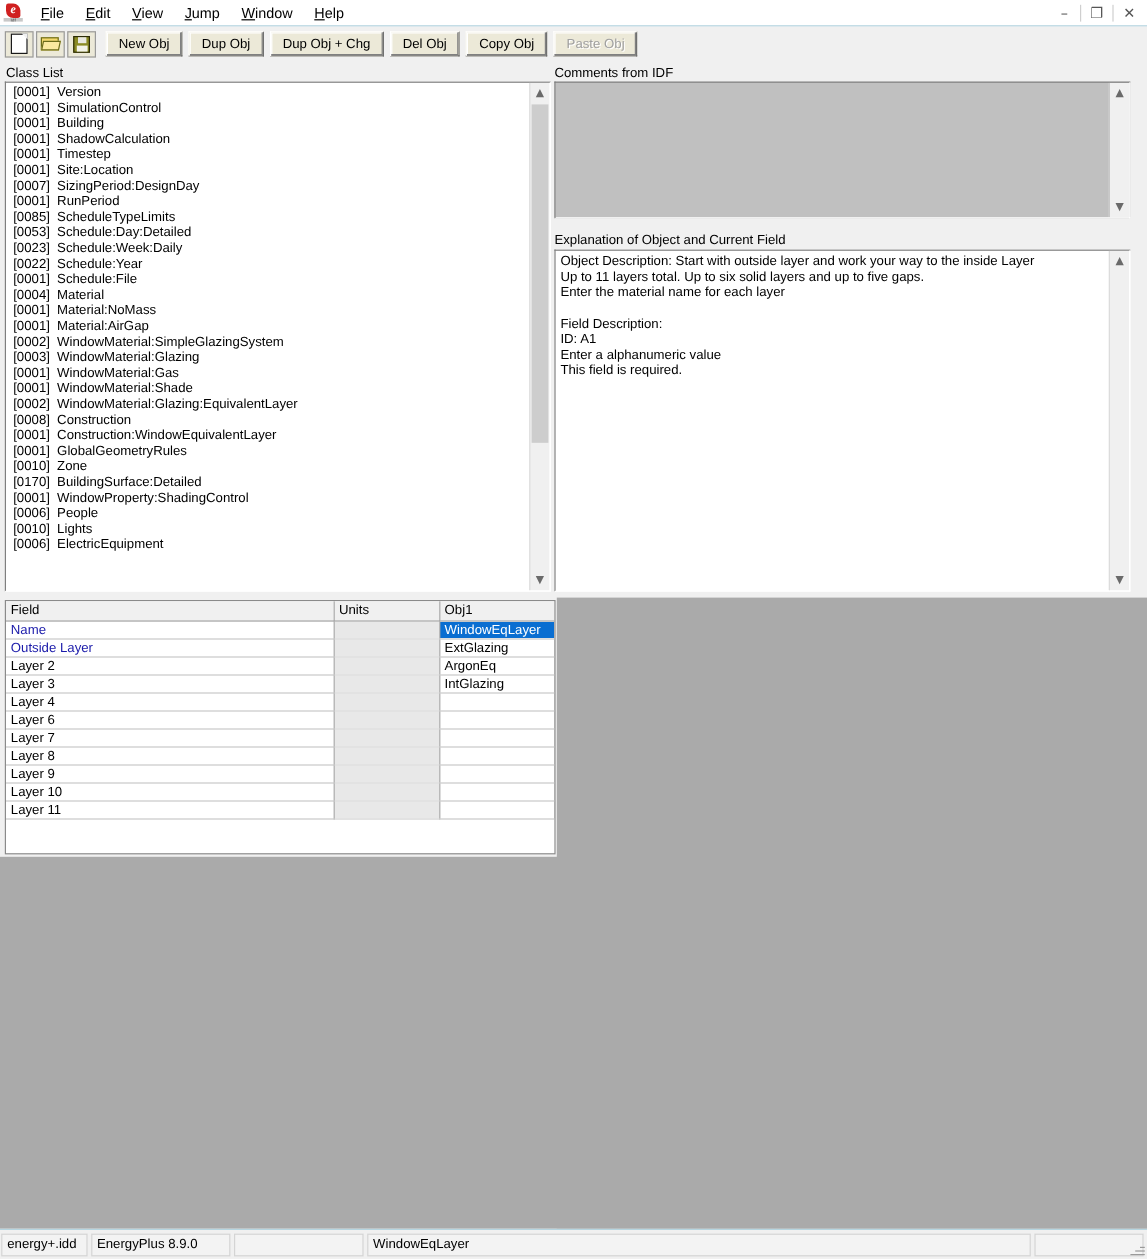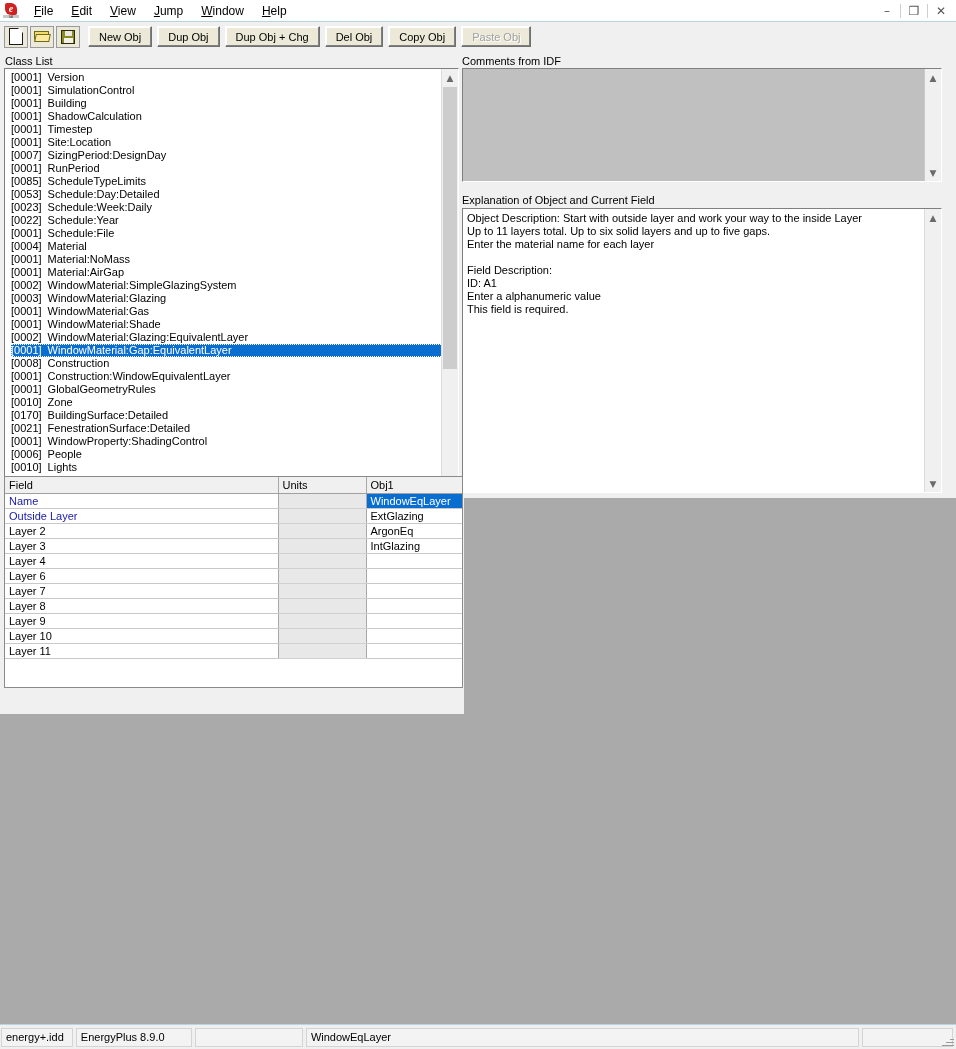--- a/index.html
+++ b/index.html
@@ -328,21 +328,21 @@
     font-size: 11px;
     line-height: 13px;
     white-space: pre;
     color: #000000;
   }
   .explain-box .vscroll { border-left: 1px solid #dcdcdc; }
 
   
   .grid {
     position: absolute;
-    left: 4px; top: 476px;
+    left: 4px; top: 500px;
     width: 459px; height: 212px;
     background: #ffffff;
     border: 1px solid #8a8a8a;
     box-sizing: border-box;
     overflow: hidden;
   }
   .grid table {
     border-collapse: collapse;
     table-layout: fixed;
     width: 457px;
@@ -518,27 +518,25 @@
         <div class="cl-row"><span class="cl-count">[0022]</span><span class="cl-name">Schedule:Year</span></div>
         <div class="cl-row"><span class="cl-count">[0001]</span><span class="cl-name">Schedule:File</span></div>
         <div class="cl-row"><span class="cl-count">[0004]</span><span class="cl-name">Material</span></div>
         <div class="cl-row"><span class="cl-count">[0001]</span><span class="cl-name">Material:NoMass</span></div>
         <div class="cl-row"><span class="cl-count">[0001]</span><span class="cl-name">Material:AirGap</span></div>
         <div class="cl-row"><span class="cl-count">[0002]</span><span class="cl-name">WindowMaterial:SimpleGlazingSystem</span></div>
         <div class="cl-row"><span class="cl-count">[0003]</span><span class="cl-name">WindowMaterial:Glazing</span></div>
         <div class="cl-row"><span class="cl-count">[0001]</span><span class="cl-name">WindowMaterial:Gas</span></div>
         <div class="cl-row"><span class="cl-count">[0001]</span><span class="cl-name">WindowMaterial:Shade</span></div>
         <div class="cl-row"><span class="cl-count">[0002]</span><span class="cl-name">WindowMaterial:Glazing:EquivalentLayer</span></div>
-        <div class="cl-row selected"><span class="cl-count">[0001]</span><span class="cl-name">WindowMaterial:Gap:EquivalentLayer</span></div>
         <div class="cl-row"><span class="cl-count">[0008]</span><span class="cl-name">Construction</span></div>
         <div class="cl-row"><span class="cl-count">[0001]</span><span class="cl-name">Construction:WindowEquivalentLayer</span></div>
         <div class="cl-row"><span class="cl-count">[0001]</span><span class="cl-name">GlobalGeometryRules</span></div>
         <div class="cl-row"><span class="cl-count">[0010]</span><span class="cl-name">Zone</span></div>
         <div class="cl-row"><span class="cl-count">[0170]</span><span class="cl-name">BuildingSurface:Detailed</span></div>
-        <div class="cl-row"><span class="cl-count">[0021]</span><span class="cl-name">FenestrationSurface:Detailed</span></div>
         <div class="cl-row"><span class="cl-count">[0001]</span><span class="cl-name">WindowProperty:ShadingControl</span></div>
         <div class="cl-row"><span class="cl-count">[0006]</span><span class="cl-name">People</span></div>
         <div class="cl-row"><span class="cl-count">[0010]</span><span class="cl-name">Lights</span></div>
         <div class="cl-row"><span class="cl-count">[0006]</span><span class="cl-name">ElectricEquipment</span></div>
       </div>
     <div class="vscroll">
       <div class="vs-arrow up">▲</div>
       <div class="vs-thumb" style="top:18px; height:282px;"></div>
       <div class="vs-arrow down">▼</div>
     </div>

